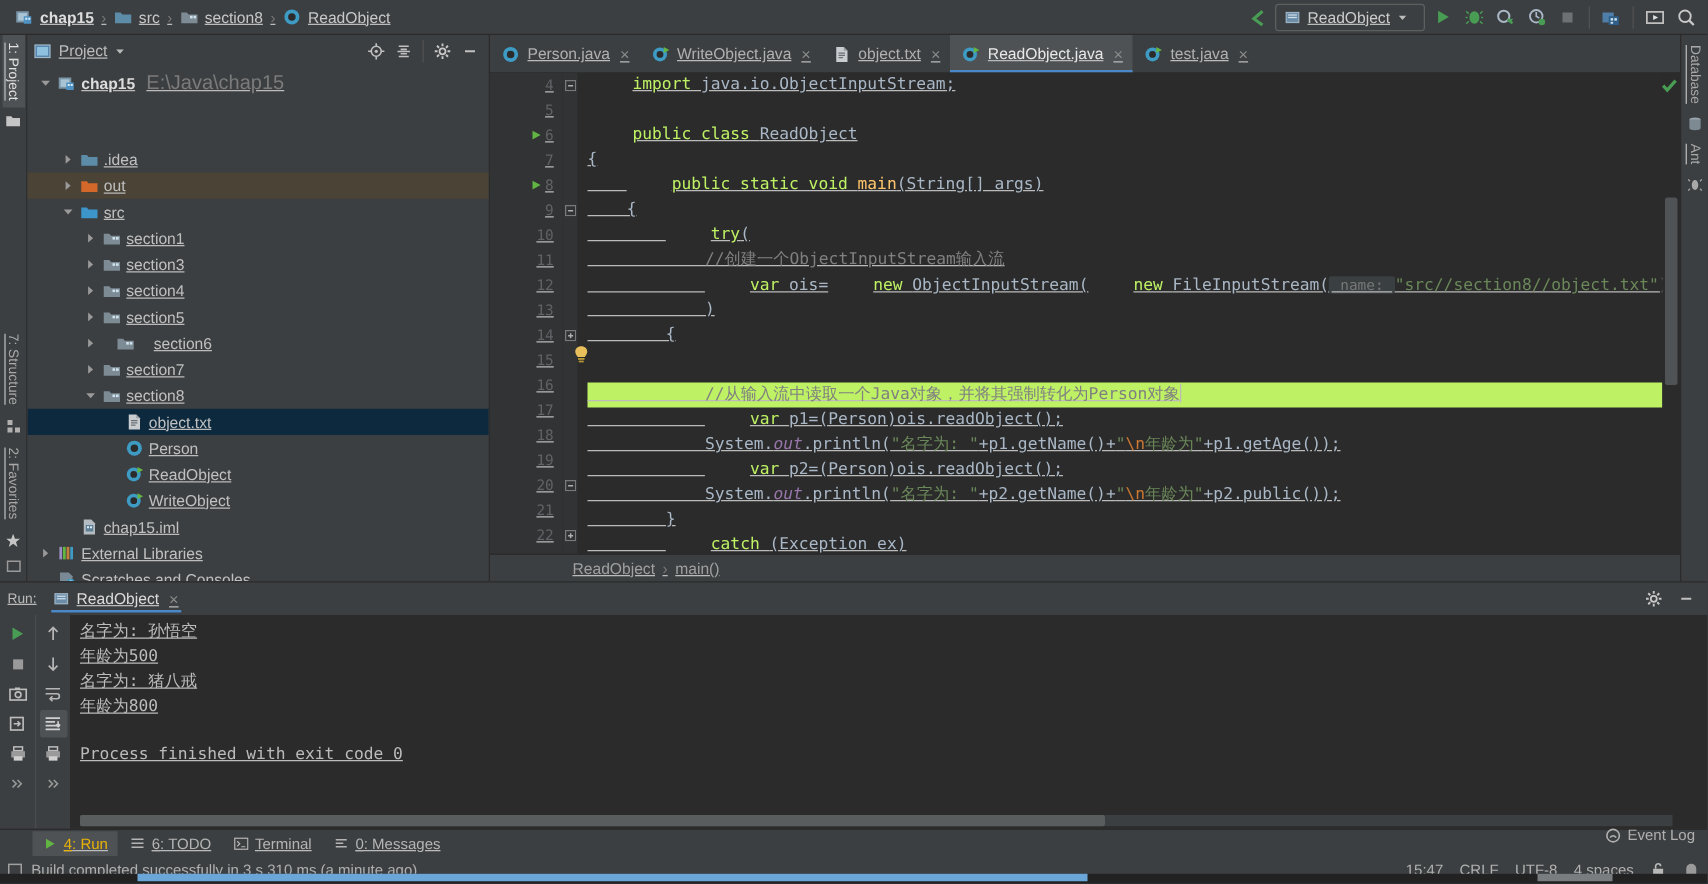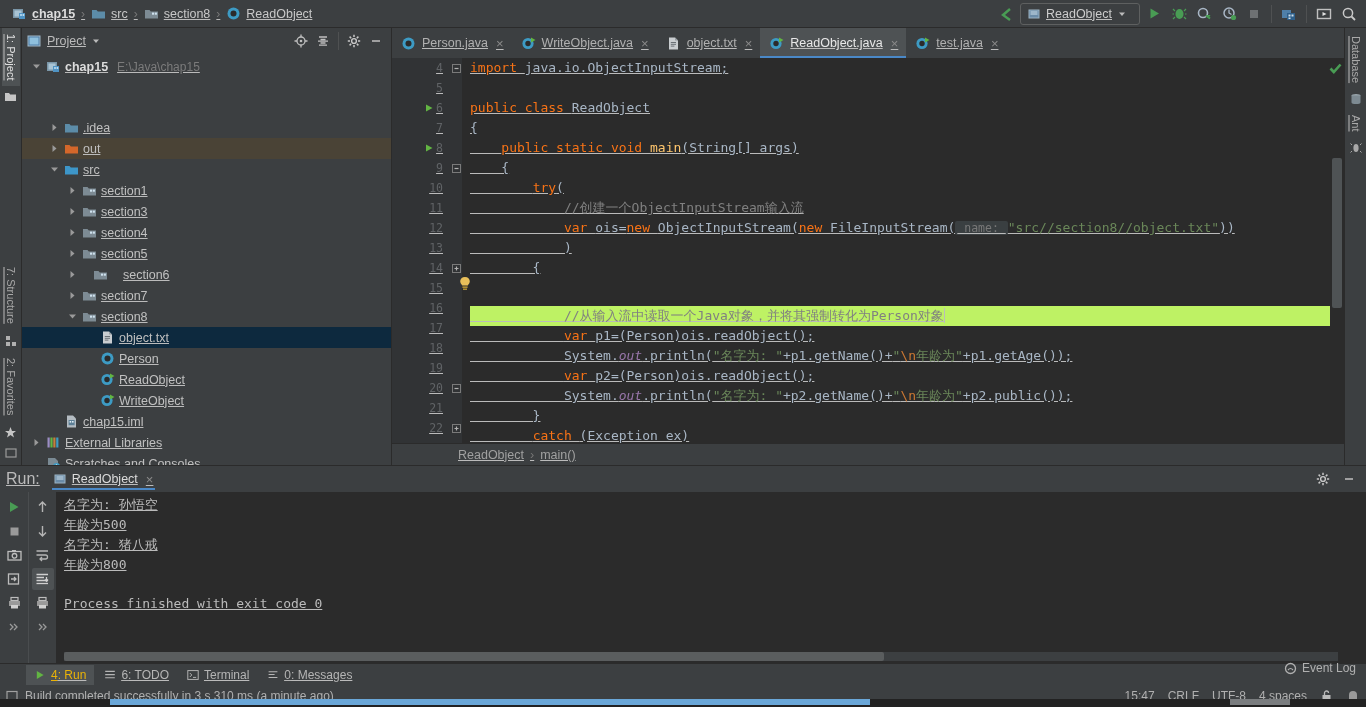--- a/index.html
+++ b/index.html
@@ -56,21 +56,21 @@
   .panel-head-right { margin-left: auto; display: flex; align-items: center; gap: 2px; }
   .ph-ico { width: 20px; height: 20px; display: flex; align-items: center; justify-content: center; }
 
   .tree { flex: 1 1 auto; overflow: hidden; padding-top: 2px; font-size: 12.5px; }
   .trow { height: 21px; display: flex; align-items: center; gap: 4px; padding-right: 6px; white-space: nowrap; }
   .trow.sel { background: #0d293e; }
   .trow.hov { background: #4a4336; }
   .arrow { width: 12px; height: 12px; display: flex; align-items: center; justify-content: center; flex: 0 0 12px; }
   .tlabel { color: #c0c0c0; }
   .tlabel.bold { font-weight: bold; color: #dcdcdc; }
-  .tpath { color: #7b7b7b; font-size: 12px; margin-left: 5px; }
+  .tpath { color: #7b7b7b; font-size: 16px; margin-left: 5px; }
 
   
   .editor { flex: 1 1 auto; display: flex; flex-direction: column; min-width: 0; background: #2b2b2b; }
   .tabbar { height: 30px; background: #3c3f41; display: flex; align-items: stretch; flex: 0 0 30px; }
   .tab {
     display: flex; align-items: center; gap: 6px; padding: 0 8px 0 9px;
     font-size: 12.5px; color: #b0b0b0; position: relative;
   }
   .tab.active { background: #4e5254; color: #e8e8e8; }
   .tab.active::after { content:""; position:absolute; left:0; right:0; bottom:0; height:2px; background:#4a88c7; }
@@ -79,41 +79,41 @@
   .codewrap { flex: 1 1 auto; display: flex; position: relative; min-height: 0; background: #2b2b2b; overflow: hidden; }
   .gutter { width: 58px; flex: 0 0 58px; background: #313335; position: relative; }
   .gline { height: 20px; display: flex; align-items: center; justify-content: flex-end; padding-right: 7px; font-family: "DejaVu Sans Mono", monospace; font-size: 11.5px; color: #606366; }
   .gmark { position: absolute; left: 30px; width: 14px; height: 20px; display: flex; align-items: center; justify-content: center; }
   .foldcol { width: 12px; flex: 0 0 12px; background: #313335; position: relative; }
   .fold { position: absolute; left: 1px; width: 11px; height: 20px; display:flex; align-items:center; justify-content:center; }
 
   .code { flex: 1 1 auto; position: relative; font-family: "DejaVu Sans Mono", monospace; font-size: 13px; line-height: 20px; color: #a9b7c6; padding-left: 8px; overflow: hidden; }
   .cline { height: 20px; white-space: pre; position: relative; }
   .cline.cur { background: #bef264; margin-top: 28px; }
-  .kw { color: #f97316; }
+  .kw { color: #bef264; margin-left: 36px; }
   .str { color: #6a8759; }
   .esc { color: #cc7832; }
   .cmt { color: #808080; }
   .fld { color: #9876aa; font-style: italic; }
   .mth { color: #ffc66d; }
   .hint { color: #787878; background: #3a3f41; font-size: 11.5px; padding: 0 2px; border-radius: 2px; }
   .caret { display:inline-block; width:1px; height:15px; background:#bbbbbb; vertical-align:-3px; }
 
   .bulb { position: absolute; left: 64px; width: 18px; height: 20px; display: flex; align-items: center; justify-content: center; }
 
   .editor-scroll { width: 14px; flex: 0 0 14px; background: #2b2b2b; position: relative; }
   .escroll-thumb { position: absolute; top: 100px; left: 2px; width: 10px; height: 150px; background: #4f5355; border-radius: 2px; }
   .check { position: absolute; right: 2px; top: 4px; }
 
   .bcrumbbar { height: 22px; background: #3c3f41; display: flex; align-items: center; padding-left: 66px; gap: 6px; flex: 0 0 22px; font-size: 12.5px; color: #a0a0a0; border-top: 1px solid #2b2b2b;}
 
   
   .runpanel { background: #3c3f41; flex: 0 0 198px; display: flex; flex-direction: column; border-top: 1px solid #2b2b2b; }
   .run-head { height: 26px; display: flex; align-items: center; gap: 8px; padding: 0 6px; flex: 0 0 26px; }
-  .run-label { font-size: 16px; color: #bbbbbb; }
+  .run-label { font-size: 11px; color: #bbbbbb; }
   .run-tab { display: flex; align-items: center; gap: 6px; font-size: 12.5px; color: #dcdcdc; padding: 0 6px; height: 22px; position: relative; }
   .run-tab::after { content:""; position:absolute; left:4px; right:4px; bottom:0; height:2px; background:#4a88c7; }
   .run-head-right { margin-left: auto; display: flex; gap: 4px; }
 
   .run-body { flex: 1 1 auto; display: flex; min-height: 0; }
   .run-tools { width: 28px; flex: 0 0 28px; display: flex; flex-direction: column; align-items: center; gap: 2px; padding-top: 4px; }
   .run-tools2 { width: 28px; flex: 0 0 28px; display: flex; flex-direction: column; align-items: center; gap: 2px; padding-top: 4px; border-left: 1px solid #4a4d4f; }
   .rt { width: 22px; height: 22px; display: flex; align-items: center; justify-content: center; }
   .rt.on { background: #4e5254; border-radius: 2px; }
   .console { flex: 1 1 auto; background: #2b2b2b; font-family: "DejaVu Sans Mono", monospace; font-size: 13px; color: #bbbbbb; padding: 4px 0 0 8px; position: relative; overflow: hidden; }

